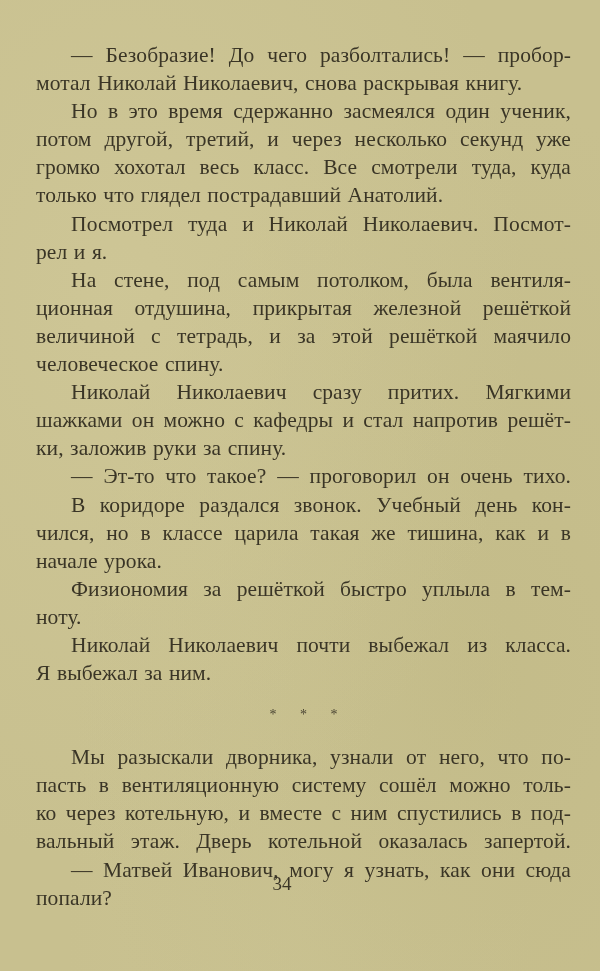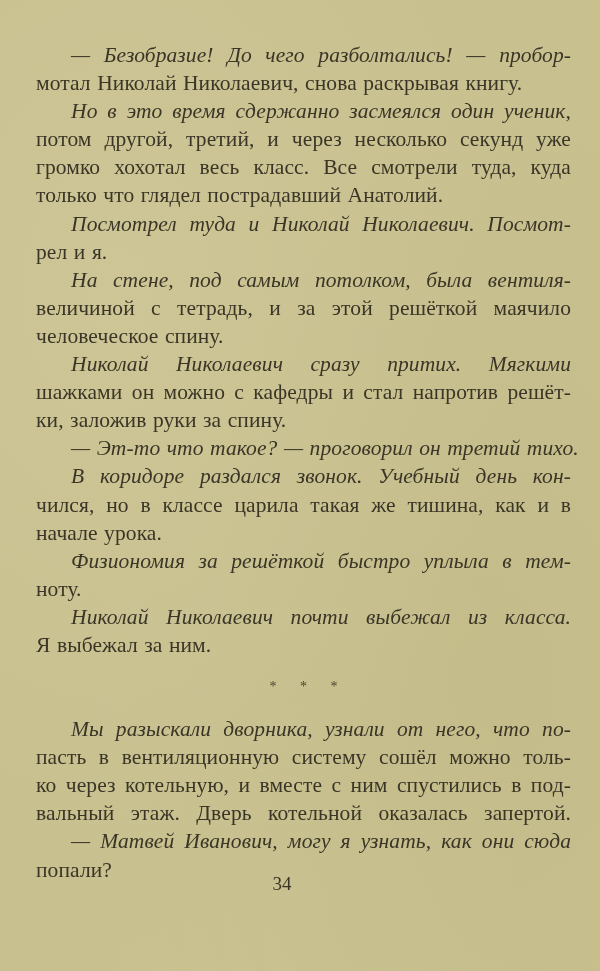--- a/index.html
+++ b/index.html
@@ -41,21 +41,20 @@
       text-align-last: justify;
       white-space: nowrap;
       height: 28.1px;
       overflow: visible;
     }
     .line.last {
       text-align-last: left;
     }
     .line.indent {
       padding-left: 35px;
-      font-style: italic;
     }
     .para .line { text-indent: 0; }
     .separator {
       text-align: center;
       font-size: 14px;
       height: 56px;
       line-height: 56px;
       letter-spacing: 10px;
       padding-left: 10px;
       color: #4a4433;
@@ -87,32 +86,33 @@
     <span class="line last">только что глядел пострадавший Анатолий.</span>
   </div>
 
   <div class="para">
     <span class="line indent">Посмотрел туда и Николай Николаевич. Посмот-</span>
     <span class="line last">рел и я.</span>
   </div>
 
   <div class="para">
     <span class="line indent">На стене, под самым потолком, была вентиля-</span>
+    <span class="line">ционная отдушина, прикрытая железной решёткой</span>
     <span class="line">величиной с тетрадь, и за этой решёткой маячило</span>
     <span class="line last">человеческое спину.</span>
   </div>
 
   <div class="para">
     <span class="line indent">Николай Николаевич сразу притих. Мягкими</span>
     <span class="line">шажками он можно с кафедры и стал напротив решёт-</span>
     <span class="line last">ки, заложив руки за спину.</span>
   </div>
 
   <div class="para">
-    <span class="line indent">— Эт-то что такое? — проговорил он третий тихо.</span>
+    <span class="line indent">— Эт-то что такое? — проговорил он очень тихо.</span>
   </div>
 
   <div class="para">
     <span class="line indent">В коридоре раздался звонок. Учебный день кон-</span>
     <span class="line">чился, но в классе царила такая же тишина, как и в</span>
     <span class="line last">начале урока.</span>
   </div>
 
   <div class="para">
     <span class="line indent">Физиономия за решёткой быстро уплыла в тем-</span>

